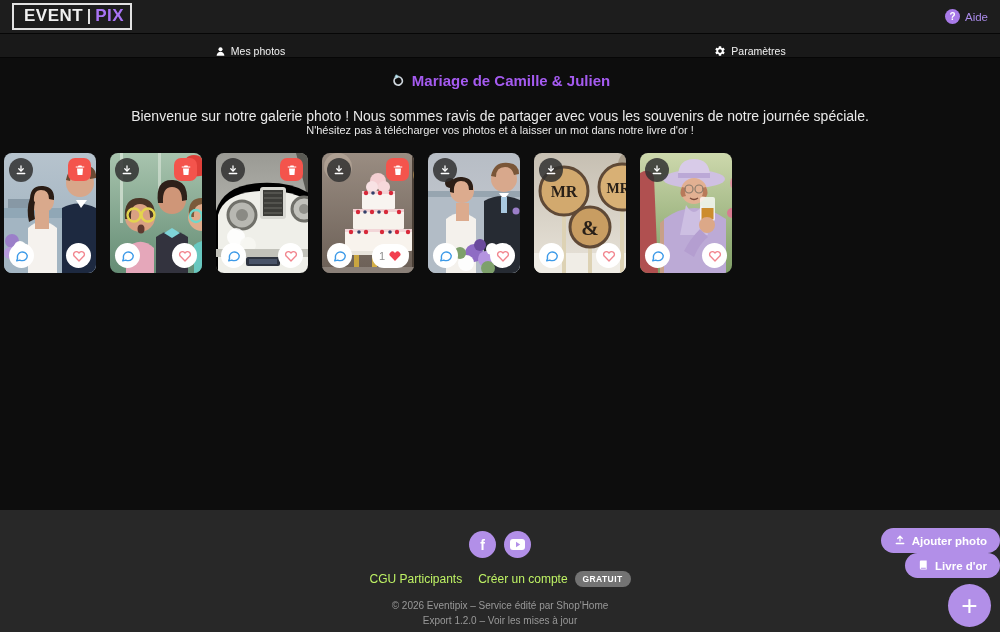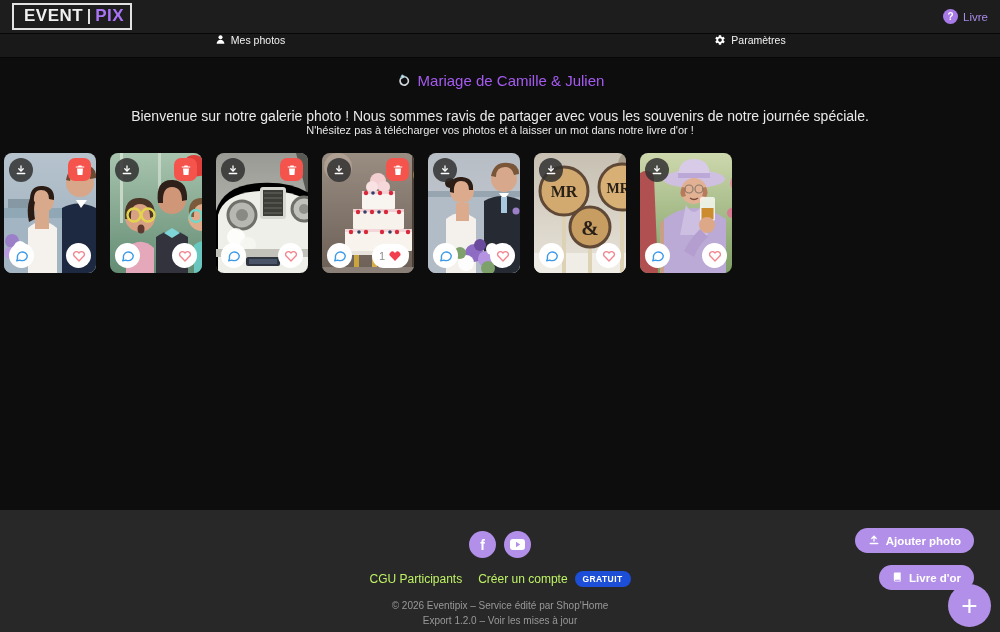--- a/index.html
+++ b/index.html
@@ -36,29 +36,29 @@
     display:flex; align-items:center; justify-content:center;
   }
   .help-label { color:#a98ae8; font-size:11.5px; }
 
   
   .navbar {
     height:24px; background:#191919; display:flex;
     border-bottom:1px solid #060606;
   }
   .nav-item {
-    flex:1; display:flex; align-items:flex-start; justify-content:center; gap:5px;
+    flex:1; display:flex; align-items:flex-end; justify-content:center; gap:5px;
     font-size:10.5px; color:#f2f2f2; cursor:pointer;
   }
   .nav-item svg { display:block; }
 
   
   .main { height:452px; background:#0d0d0d; text-align:center; padding-top:13px; }
   .page-title {
-    color:#a55bf0; font-size:15px; font-weight:normal;
+    color:#a55bf0; font-size:15px; font-weight:bold;
     display:flex; align-items:center; justify-content:center; gap:6px;
   }
   .welcome1 { color:#e9e9e9; font-size:14px; margin-top:18px; }
   .welcome2 { color:#e9e9e9; font-size:11px; }
 
   .grid {
     display:flex; gap:14px; padding:0 4px; margin-top:17px;
     justify-content:flex-start;
   }
   .card {
@@ -94,29 +94,29 @@
     display:flex; align-items:center; justify-content:center;
     color:#fff; font-weight:bold; font-size:14px; cursor:pointer;
   }
   .flinks {
     margin-top:13px; display:flex; justify-content:center; align-items:center;
     gap:16px; font-size:12px;
   }
   .flink { color:#bef264; cursor:pointer; }
   .link-badge-group { display:flex; align-items:center; gap:7px; }
   .badge {
-    background:#1d4ed8; color:#fff; font-size:8.5px; font-weight:bold;
+    background:#737373; color:#fff; font-size:8.5px; font-weight:bold;
     border-radius:9px; padding:3px 8px; letter-spacing:.4px;
   }
   .copyright { margin-top:13px; font-size:10px; color:#989898; }
   .version { margin-top:4px; font-size:10px; color:#989898; }
 
   .side-buttons {
-    position:absolute; right:26px; top:18px;
-    display:flex; flex-direction:column; gap:12px; align-items:flex-end;
+    position:absolute; right:0; top:18px;
+    display:flex; flex-direction:column; gap:0; align-items:flex-end;
   }
   .side-btn {
     background:#b28fe8; color:#fff; font-size:11.5px; font-weight:bold;
     border:none; border-radius:13px; height:25px; padding:0 13px;
     display:flex; align-items:center; gap:6px; cursor:pointer;
   }
   .fab {
     position:absolute; right:9px; bottom:5px; width:43px; height:43px;
     border-radius:50%; background:#b28fe8; color:#fff; border:none;
     font-size:28px; font-weight:300; line-height:1;
@@ -127,21 +127,21 @@
 <body>
 
 <header class="topbar">
   <div class="logo">
     <span class="ev">EVENT</span>
     <span class="sep"></span>
     <span class="px">PIX</span>
   </div>
   <div class="help">
     <span class="help-circle">?</span>
-    <span class="help-label">Livre</span>
+    <span class="help-label">Aide</span>
   </div>
 </header>
 
 <nav class="navbar">
   <div class="nav-item">
     <span>
       <svg width="11" height="11" viewBox="0 0 24 24" fill="#fff">
           <circle cx="12" cy="7" r="4.4"></circle>
           <path d="M3.5 21c0-4.7 3.8-8.5 8.5-8.5s8.5 3.8 8.5 8.5z"></path>
         </svg>

